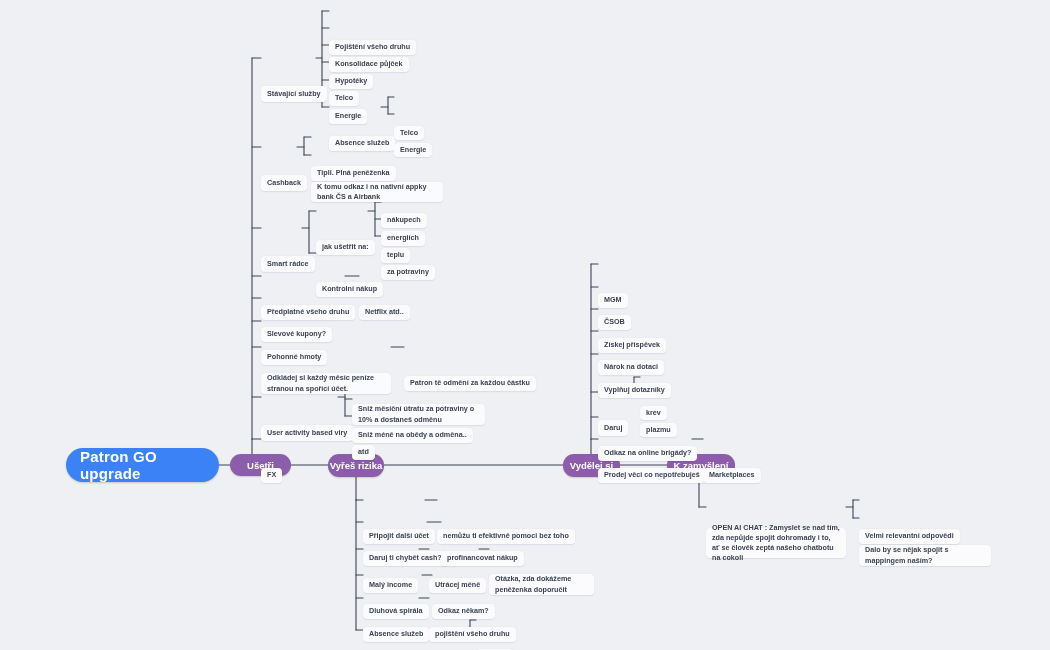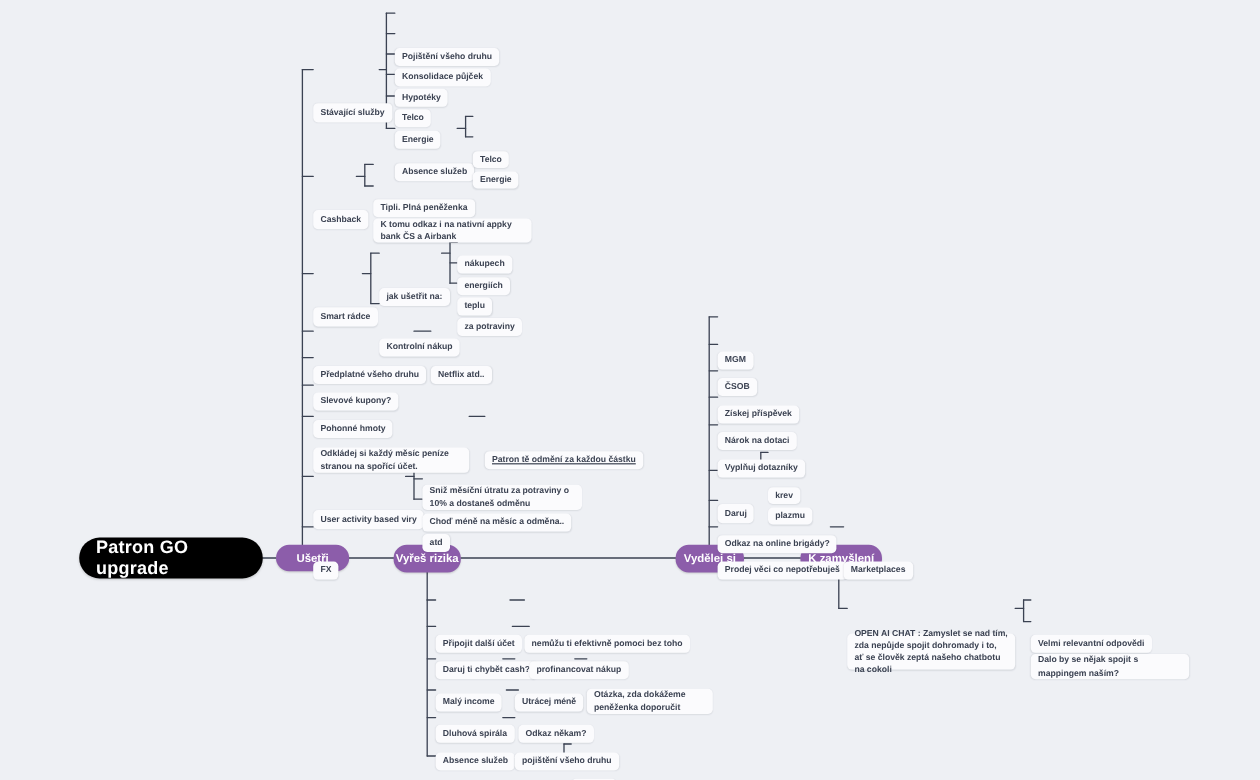--- a/index.html
+++ b/index.html
@@ -27,21 +27,21 @@
     width: 1050px;
     height: 650px;
     pointer-events: none;
   }
   .node {
     position: absolute;
     box-sizing: border-box;
   }
   
   .root {
-    background: #000000;
+    background: #3b82f6;
     color: #ffffff;
     border-radius: 22px;
     font-size: 15px;
     font-weight: bold;
     letter-spacing: 0.2px;
     display: flex;
     align-items: center;
     justify-content: center;
     padding: 16px 14px;
     box-shadow: 0 1px 2px rgba(0,0,0,0.18);
@@ -289,32 +289,32 @@
   <div class="node leaf" style="left:261px; top:291px; height:15px;">
     <span>Slevové kupony?</span>
   </div>
   <div class="node leaf" style="left:261px; top:314px; height:15px;">
     <span>Pohonné hmoty</span>
   </div>
 
   <div class="node leaf wrap" style="left:261px; top:337px; width:130px; height:21px;">
     <span>Odkládej si každý měsíc peníze stranou na spořící účet.</span>
   </div>
-  <div class="node leaf" style="left:404px; top:340px; height:15px;text-decoration:underline;">
+  <div class="node leaf" style="left:404px; top:340px; height:15px;">
     <span>Patron tě odmění za každou částku</span>
   </div>
 
   <div class="node leaf" style="left:261px; top:389px; height:16px;">
     <span>User activity based viry</span>
   </div>
   <div class="node leaf wrap" style="left:352px; top:368px; width:133px; height:21px;">
     <span>Sniž měsíční útratu za potraviny o 10% a dostaneš odměnu</span>
   </div>
   <div class="node leaf" style="left:352px; top:392px; height:15px;">
-    <span>Choď méně na měsíc a odměna..</span>
+    <span>Sniž méně na obědy a odměna..</span>
   </div>
   <div class="node leaf" style="left:352px; top:409px; height:15px;">
     <span>atd</span>
   </div>
 
   <div class="node leaf" style="left:261px; top:432px; height:15px;">
     <span>FX</span>
   </div>
 
   <div class="node leaf" style="left:598px; top:257px; height:15px;">

